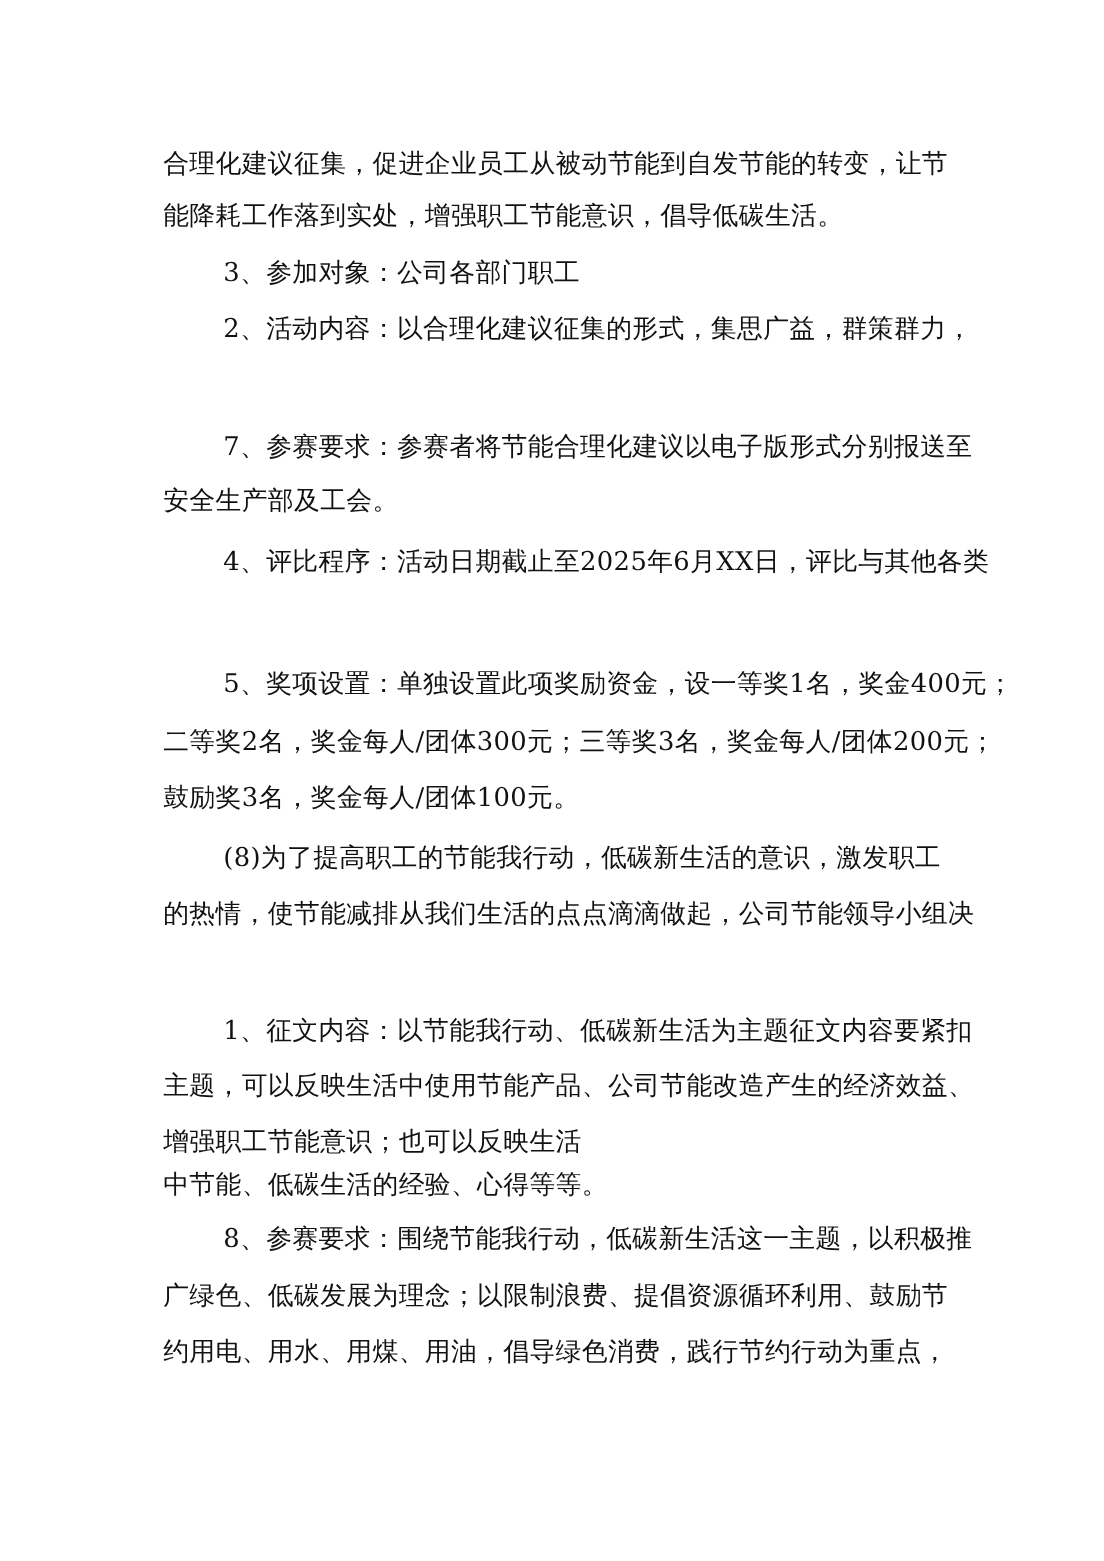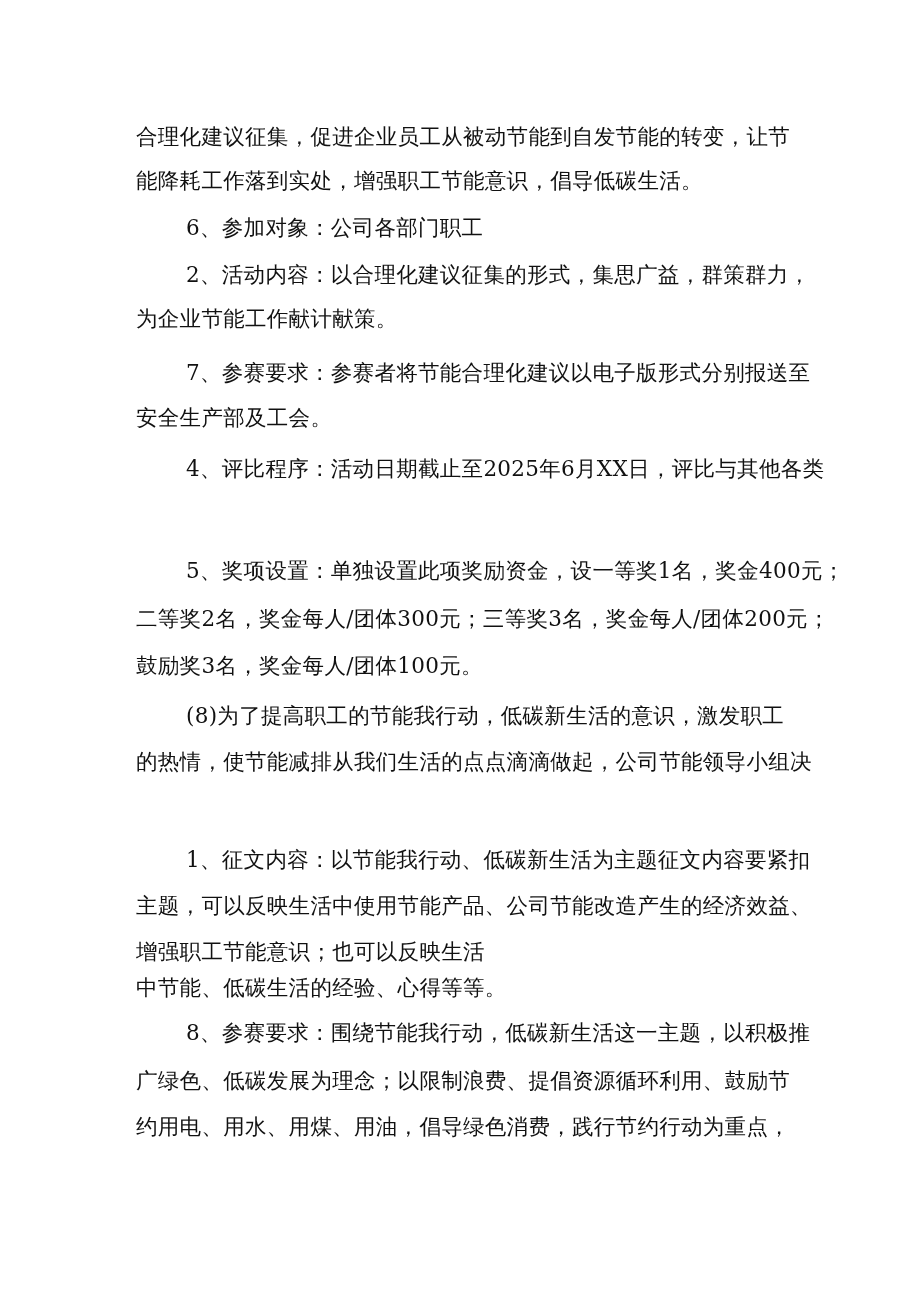--- a/index.html
+++ b/index.html
@@ -30,23 +30,22 @@
       letter-spacing: 0.3px;
     }
     .indent { left: 186px; }
   </style>
 </head>
 <body>
 
 <div class="page">
   <div class="line" style="top:124px">合理化建议征集，促进企业员工从被动节能到自发节能的转变，让节</div>
   <div class="line" style="top:168px">能降耗工作落到实处，增强职工节能意识，倡导低碳生活。</div>
-  <div class="line indent" style="top:215px">6、参加对象：公司各部门职工</div>
+  <div class="line indent" style="top:215px">3、参加对象：公司各部门职工</div>
   <div class="line indent" style="top:262px">2、活动内容：以合理化建议征集的形式，集思广益，群策群力，</div>
-  <div class="line" style="top:306px">为企业节能工作献计献策。</div>
   <div class="line indent" style="top:360px">7、参赛要求：参赛者将节能合理化建议以电子版形式分别报送至</div>
   <div class="line" style="top:405px">安全生产部及工会。</div>
   <div class="line indent" style="top:456px">4、评比程序：活动日期截止至2025年6月XX日，评比与其他各类</div>
   <div class="line indent" style="top:558px">5、奖项设置：单独设置此项奖励资金，设一等奖1名，奖金400元；</div>
   <div class="line" style="top:606px">二等奖2名，奖金每人/团体300元；三等奖3名，奖金每人/团体200元；</div>
   <div class="line" style="top:653px">鼓励奖3名，奖金每人/团体100元。</div>
   <div class="line indent" style="top:703px">(8)为了提高职工的节能我行动，低碳新生活的意识，激发职工</div>
   <div class="line" style="top:749px">的热情，使节能减排从我们生活的点点滴滴做起，公司节能领导小组决</div>
   <div class="line indent" style="top:847px">1、征文内容：以节能我行动、低碳新生活为主题征文内容要紧扣</div>
   <div class="line" style="top:893px">主题，可以反映生活中使用节能产品、公司节能改造产生的经济效益、</div>

